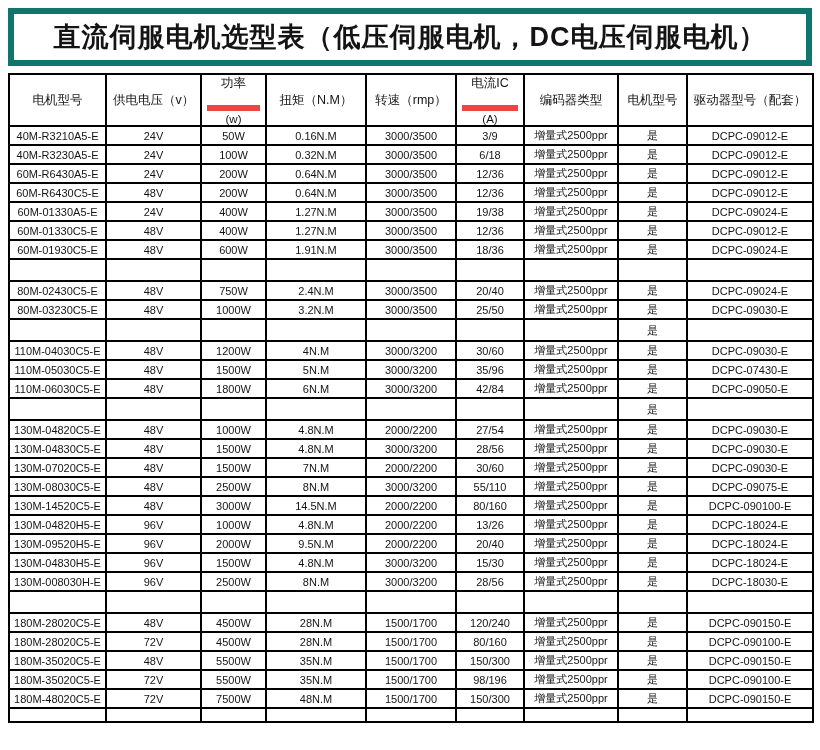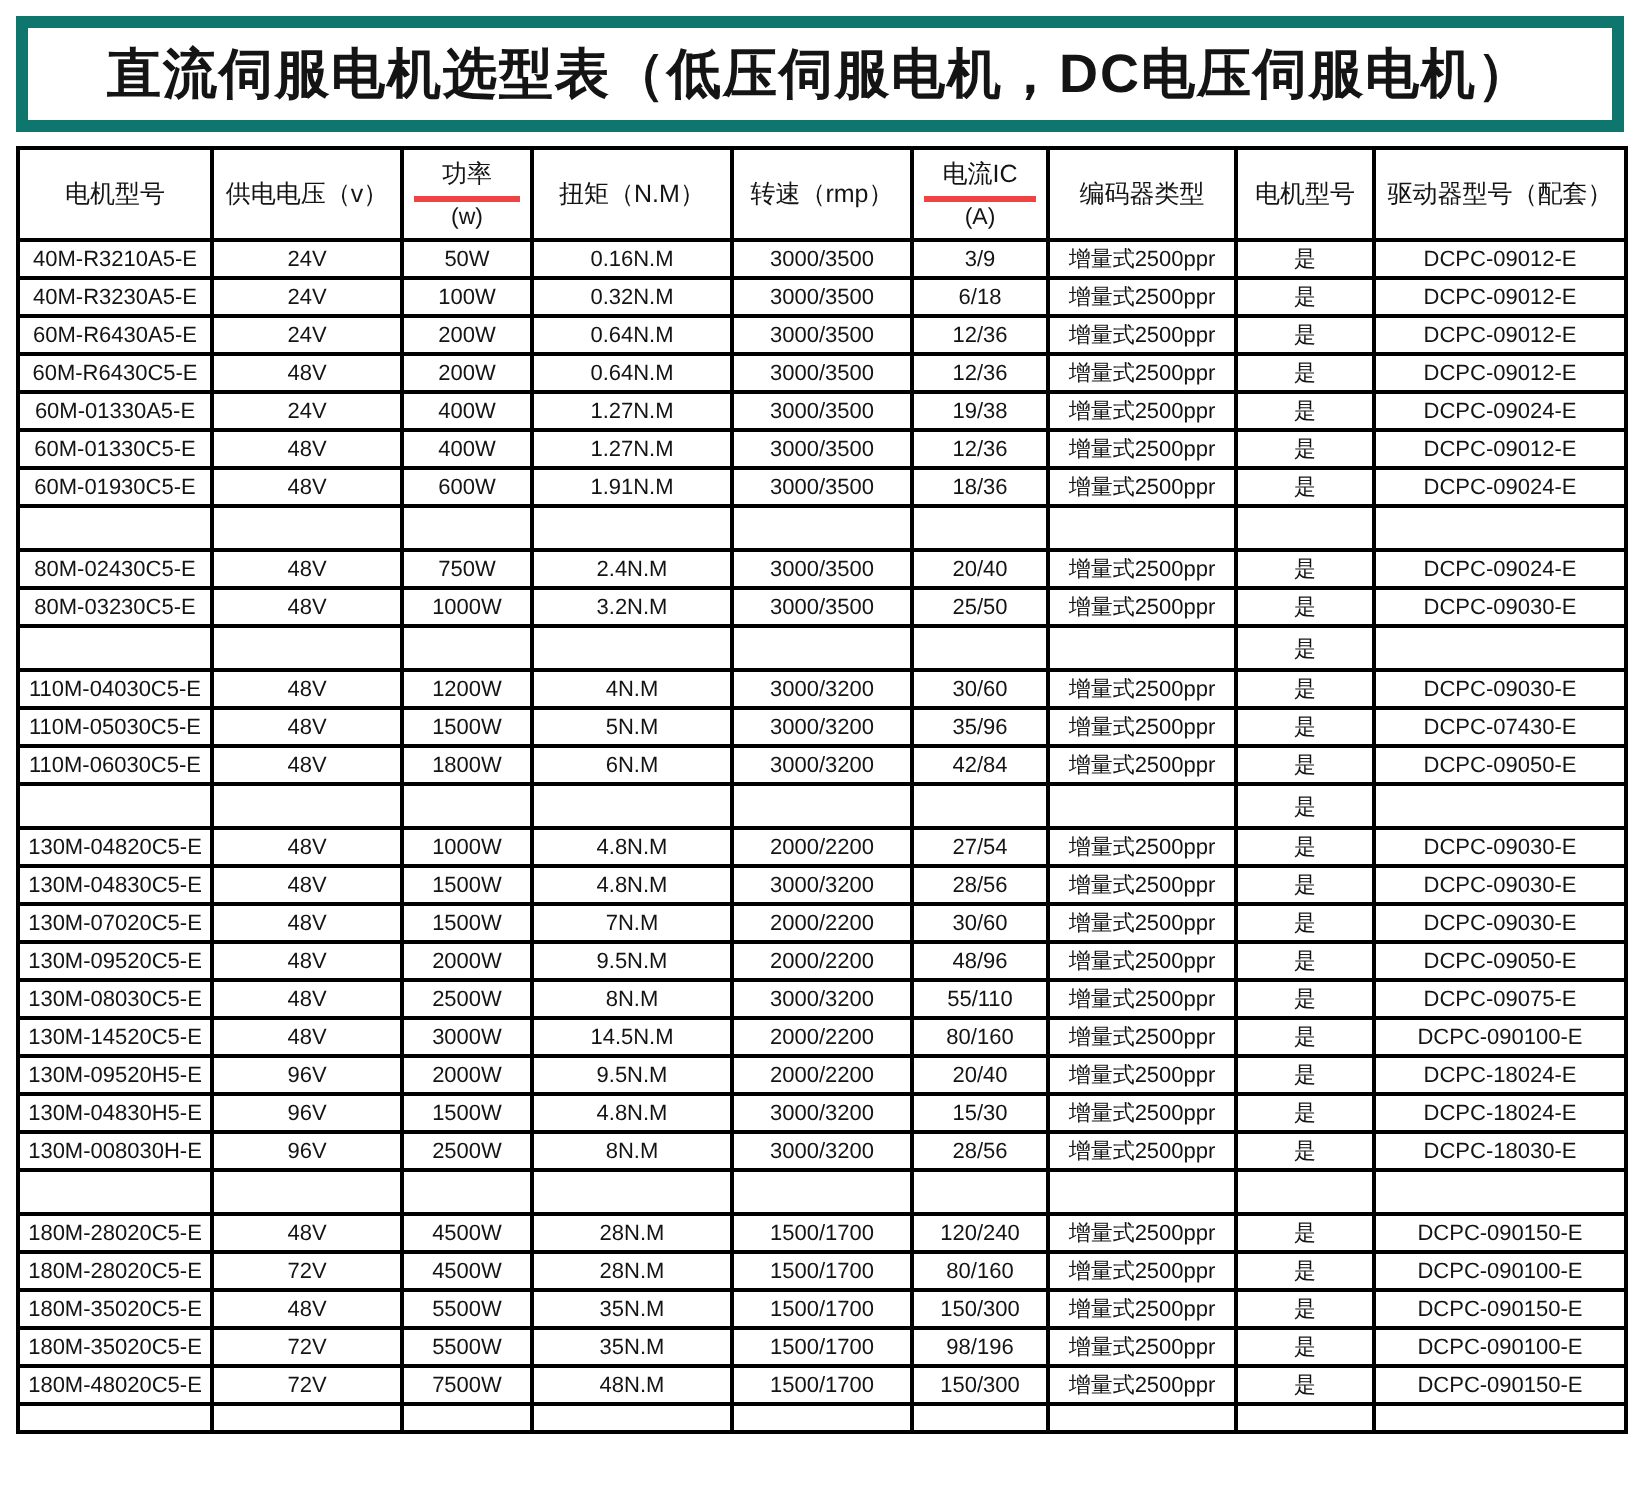--- a/index.html
+++ b/index.html
@@ -18,21 +18,21 @@
   }
   th,td{
     border:2px solid #000;box-sizing:border-box;padding:0;
     text-align:center;vertical-align:middle;overflow:hidden;white-space:nowrap;
   }
   th{font-weight:normal;font-size:12.5px;height:46px;}
   td{font-size:11px;height:19px;padding:0 2px;}
   tr.sep td{height:22px;}
   tbody tr.bottom td{height:14px;}
   .h-main{display:inline-block;}
-  .two-line .h-main{display:block;border-bottom:3px solid #ef4444;margin:0 5px;padding-bottom:2px;}
+  .two-line .h-main{display:block;border-bottom:6px solid #ef4444;margin:0 5px;padding-bottom:13px;}
   .h-sub{display:block;font-size:11.5px;padding-top:2px;}
 </style>
 </head>
 <body>
 
 <div class="page">
   <div class="title-box">直流伺服电机选型表（低压伺服电机，DC电压伺服电机）</div>
 
   <table>
     <colgroup>
@@ -258,51 +258,51 @@
           <td>48V</td>
           <td>1500W</td>
           <td>7N.M</td>
           <td>2000/2200</td>
           <td>30/60</td>
           <td>增量式2500ppr</td>
           <td>是</td>
           <td>DCPC-09030-E</td>
         </tr>
         <tr>
-          <td>130M-09520C5-E</td>
-          <td>48V</td>
-          <td>2000W</td>
-          <td>9.5N.M</td>
-          <td>2000/2200</td>
-          <td>48/96</td>
-          <td>增量式2500ppr</td>
-          <td>是</td>
-          <td>DCPC-09050-E</td>
-        </tr>
-        <tr>
           <td>130M-08030C5-E</td>
           <td>48V</td>
           <td>2500W</td>
           <td>8N.M</td>
           <td>3000/3200</td>
           <td>55/110</td>
           <td>增量式2500ppr</td>
           <td>是</td>
           <td>DCPC-09075-E</td>
         </tr>
         <tr>
           <td>130M-14520C5-E</td>
           <td>48V</td>
           <td>3000W</td>
           <td>14.5N.M</td>
           <td>2000/2200</td>
           <td>80/160</td>
           <td>增量式2500ppr</td>
           <td>是</td>
           <td>DCPC-090100-E</td>
+        </tr>
+        <tr>
+          <td>130M-04820H5-E</td>
+          <td>96V</td>
+          <td>1000W</td>
+          <td>4.8N.M</td>
+          <td>2000/2200</td>
+          <td>13/26</td>
+          <td>增量式2500ppr</td>
+          <td>是</td>
+          <td>DCPC-18024-E</td>
         </tr>
         <tr>
           <td>130M-09520H5-E</td>
           <td>96V</td>
           <td>2000W</td>
           <td>9.5N.M</td>
           <td>2000/2200</td>
           <td>20/40</td>
           <td>增量式2500ppr</td>
           <td>是</td>

